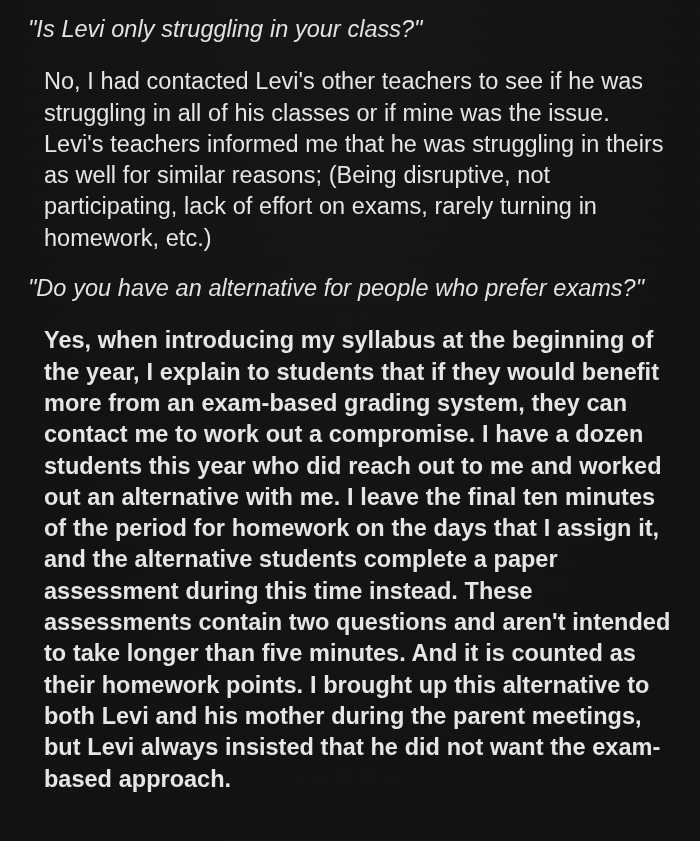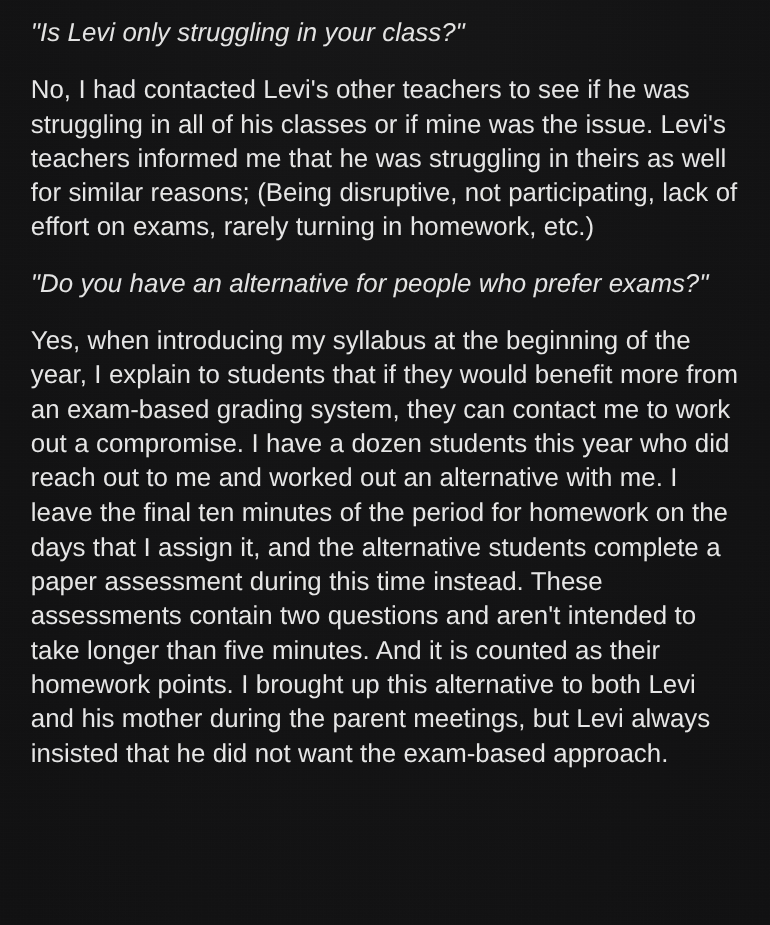--- a/index.html
+++ b/index.html
@@ -38,23 +38,25 @@
     word-spacing: 0.2px;
     text-rendering: optimizeLegibility;
   }
   .para.question {
     font-style: italic;
     color: #e3e3e3;
     margin-bottom: 21px;
   }
   .para.answer {
     font-style: normal;
+    margin-left: 16px;
   }
   .para:last-child {
     margin-bottom: 0;
+    font-weight: bold;
   }
   
   .grain {
     position: absolute;
     inset: 0;
     pointer-events: none;
     opacity: 0.035;
     background-image:
       repeating-linear-gradient(0deg, rgba(255,255,255,0.5) 0px, rgba(255,255,255,0) 1px, rgba(0,0,0,0) 2px, rgba(0,0,0,0.4) 3px),
       repeating-linear-gradient(90deg, rgba(255,255,255,0.35) 0px, rgba(255,255,255,0) 1px, rgba(0,0,0,0) 2px, rgba(0,0,0,0.3) 3px);

